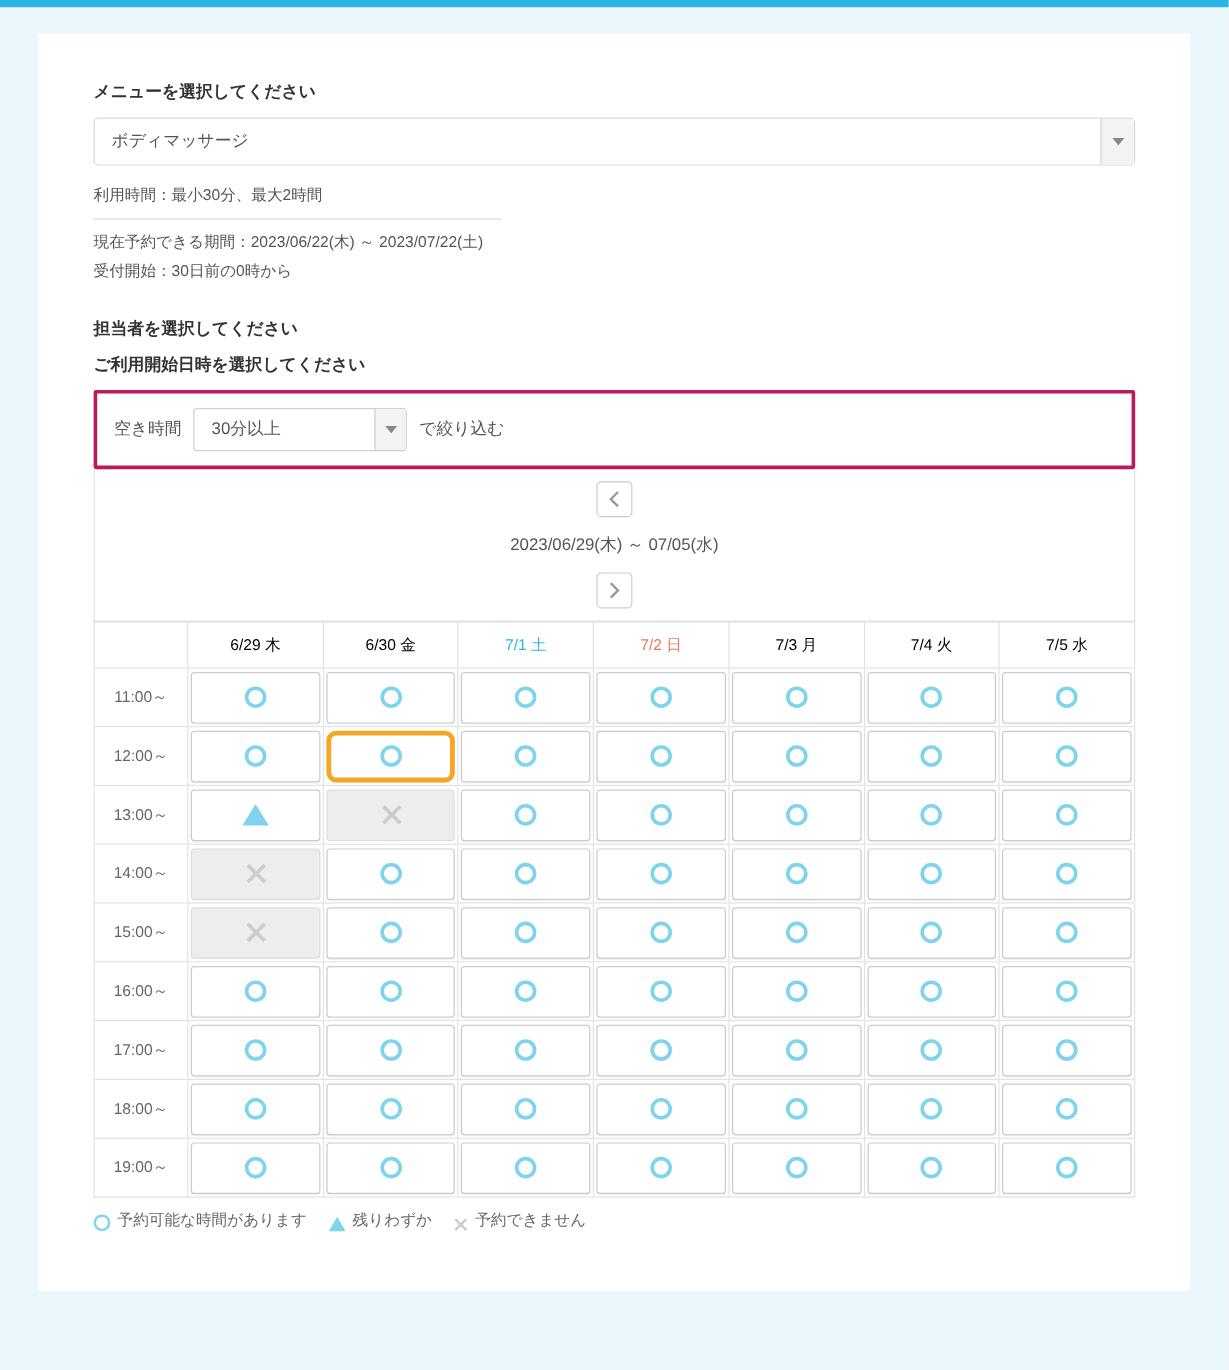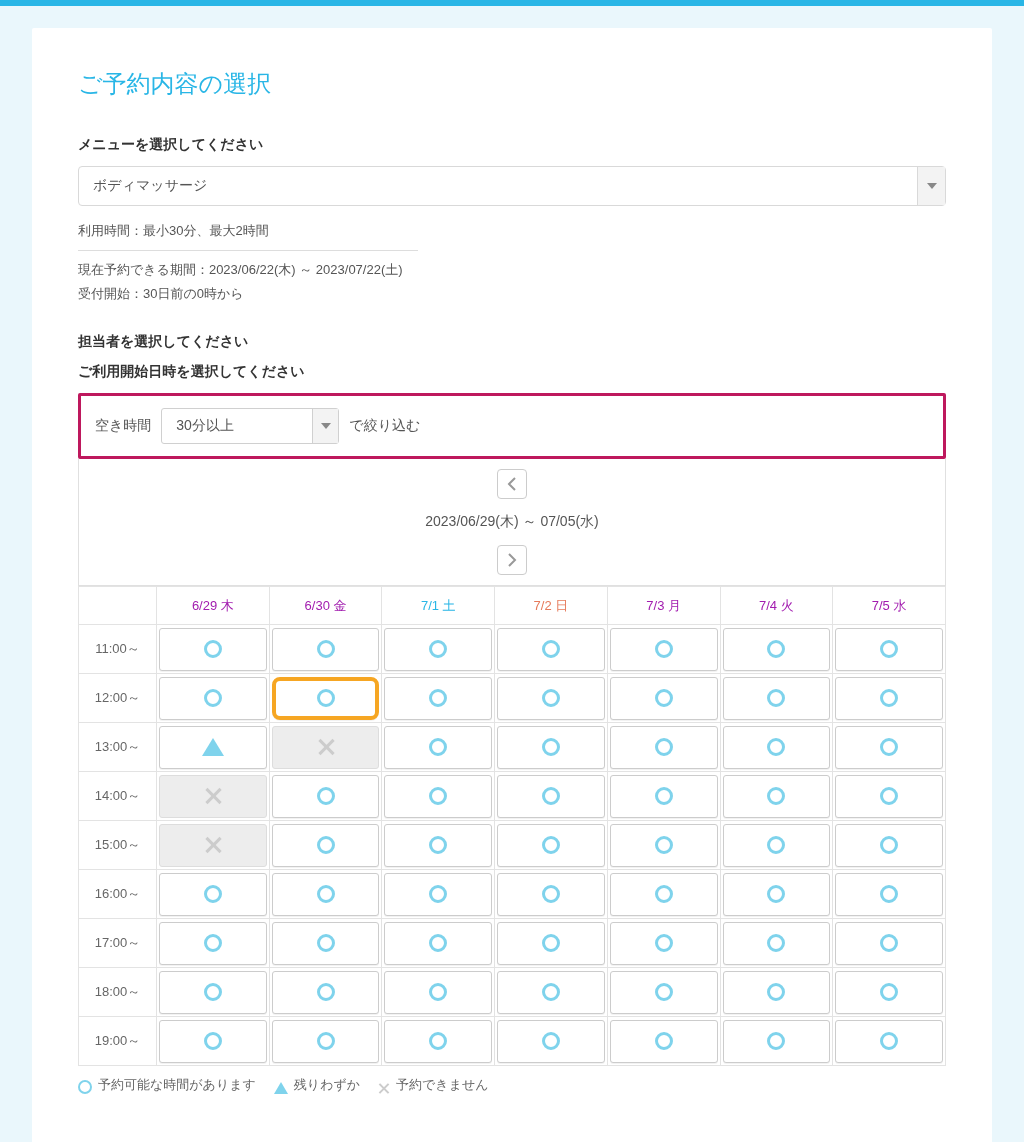--- a/index.html
+++ b/index.html
@@ -111,21 +111,21 @@
   }
   table.cal th, table.cal td {
     border: 1px solid #e3e3e3;
     text-align: center;
     padding: 0;
     vertical-align: middle;
   }
   table.cal th {
     font-weight: 400;
     font-size: 13px;
-    color: #a21caf;
+    color: #000000;
     height: 38px;
   }
   table.cal th.sat { color: #29b6e6; }
   table.cal th.sun { color: #e67a5a; }
   table.cal th.time-col, table.cal td.time-col {
     width: 78px;
     font-size: 13px;
     color: #666;
   }
   table.cal td { height: 49px; }
@@ -184,21 +184,20 @@
   }
   .legend .item { display:flex; align-items:flex-end; gap:6px; }
 </style>
 </head>
 <body>
 
 <div class="top-bar"></div>
 
 <div class="container">
 
-  <h1>ご予約内容の選択</h1>
 
   <div class="section-label">メニューを選択してください</div>
   <div class="select-wrap">
     <div class="value">ボディマッサージ</div>
     <div class="caret-box">
         <div class="caret-down"></div>
       </div>
   </div>
   <div class="info-block">
     <p class="time-line">利用時間：最小30分、最大2時間</p>

